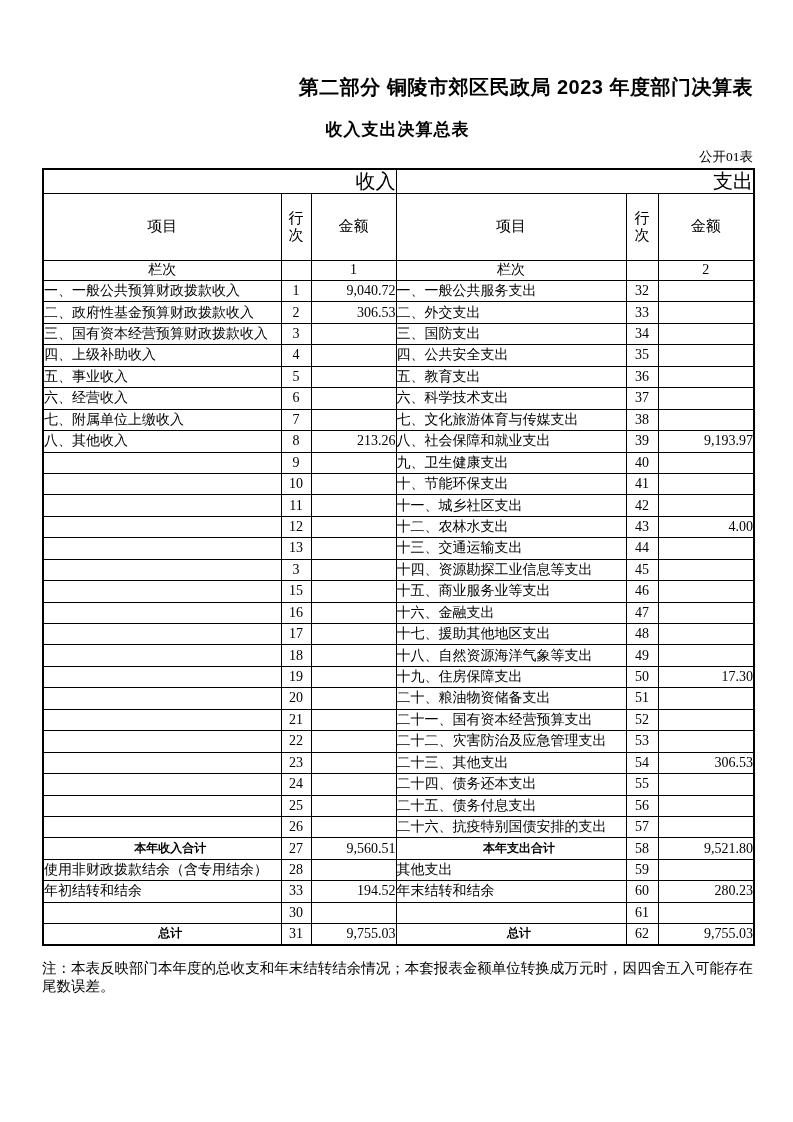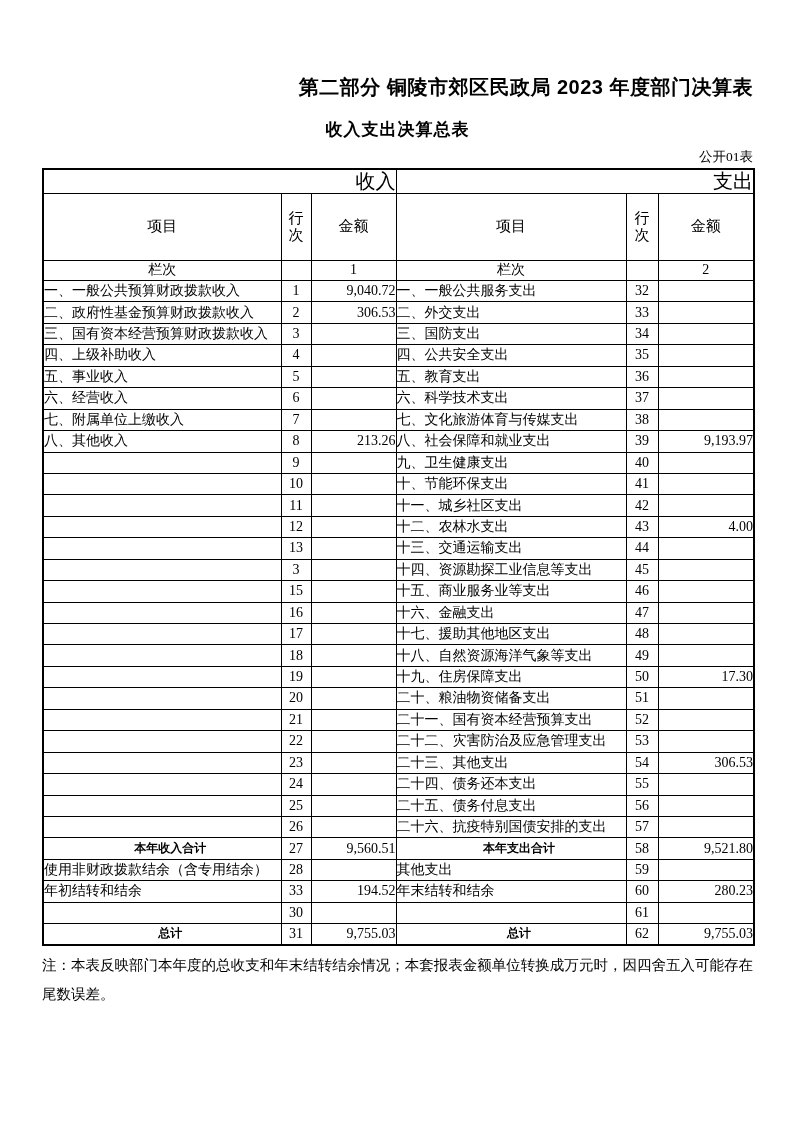--- a/index.html
+++ b/index.html
@@ -29,21 +29,21 @@
   tr.h2{height:42px;}
   tr.h2 th{font-size:15px;text-align:center;}
   tr.h2 th.narrow{word-break:break-all;line-height:17px;padding:16px 6px;}
   tr.h3{height:20px;}
   tr.h3 td{text-align:center;font-size:14px;}
   tbody.rows tr{height:21.45px;}
   td.item{text-align:left;padding-left:4px;white-space:nowrap;font-size:14px;}
   td.item.total{text-align:center;padding-left:16px;font-weight:bold;font-size:12px;}
   td.rownum{text-align:center;font-size:15px;}
   td.amount{text-align:right;padding-right:3px;font-size:11.5px;}
-  .note{margin-top:5px;font-size:14.5px;line-height:29px;text-align:justify;}
+  .note{margin-top:13px;font-size:14.5px;line-height:18px;text-align:justify;}
 </style>
 </head>
 <body>
 
 <div class="page">
   <div class="title">第二部分 铜陵市郊区民政局 2023 年度部门决算表</div>
   <div class="subtitle">收入支出决算总表</div>
   <div class="table-code">公开01表</div>
 
   <table class="budget">

